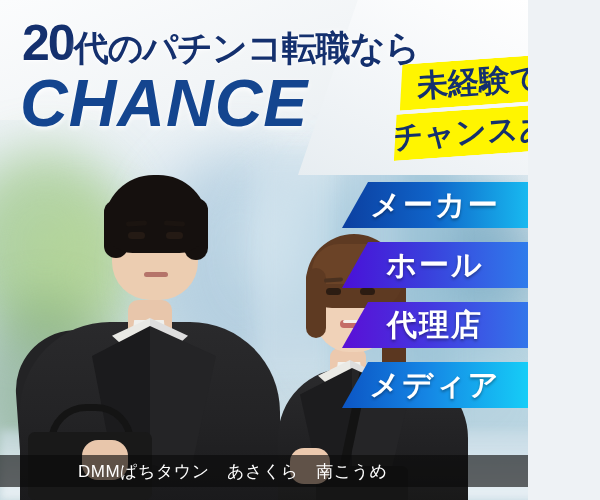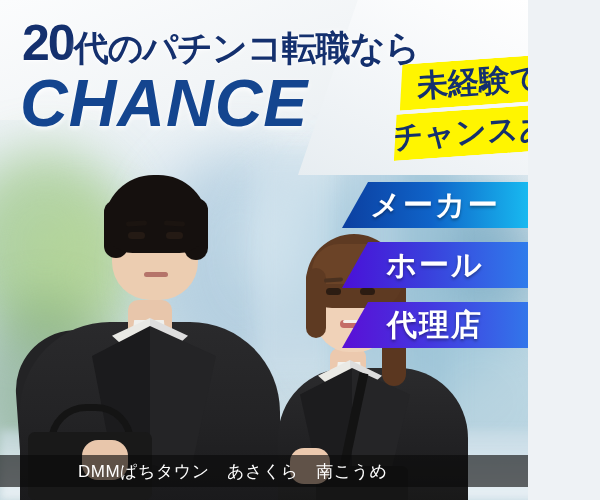--- a/index.html
+++ b/index.html
@@ -288,19 +288,22 @@
   <div class="badges">
     <div class="badge badge-0">
       <span class="lbl">メーカー</span>
     </div>
     <div class="badge badge-1">
       <span class="lbl">ホール</span>
     </div>
     <div class="badge badge-3">
       <span class="lbl">代理店</span>
     </div>
+    <div class="badge badge-4">
+      <span class="lbl">メディア</span>
+    </div>
   </div>
 
   <div class="credit">
     <span class="credit-text">DMMぱちタウン　あさくら　南こうめ</span>
   </div>
 
 </div>
 
 </body></html>

